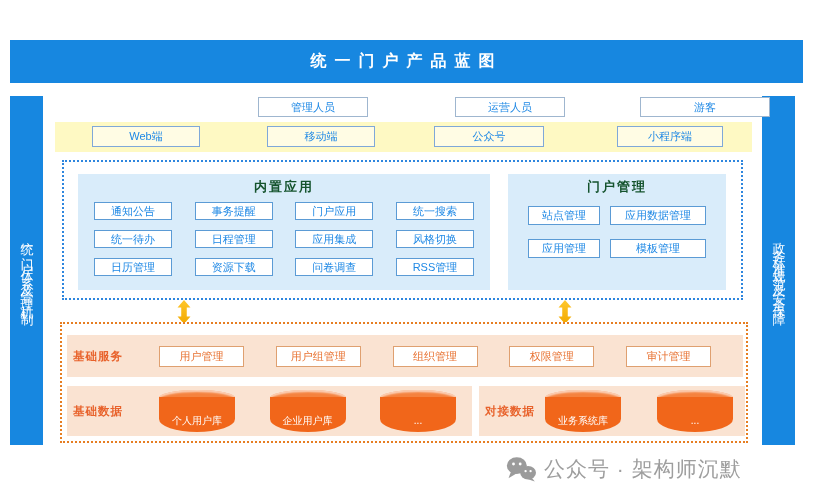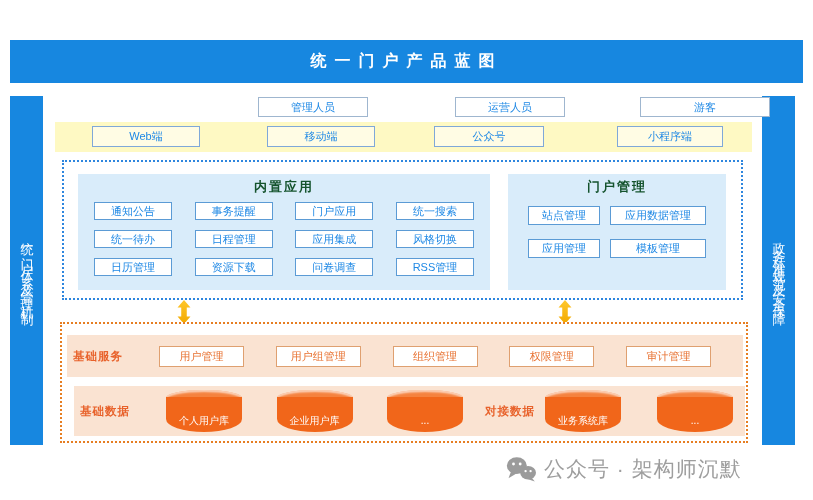--- a/index.html
+++ b/index.html
@@ -57,21 +57,21 @@
   
   .arrow { position:absolute; width:16px; height:24px; }
   .arrow.a0 { left:176px; top:300px; }
   .arrow.a1 { left:557px; top:300px; }
 
   
   .orange-dashed { position:absolute; left:60px; top:322px; width:688px; height:121px;
     border:2px dotted #E67E22; background:#fff; }
   .o-band { position:absolute; background:#FAE3D2; display:flex; align-items:center; }
   .band-services { left:5px; top:11px; width:676px; height:42px; }
-  .band-data-l   { left:12px; top:62px; width:405px; height:50px; }
+  .band-data-l   { left:5px; top:62px; width:405px; height:50px; }
   .band-data-r   { left:417px; top:62px; width:266px; height:50px; }
   .o-label { color:#E8622B; font-size:11.5px; font-weight:bold; padding-left:6px;
     width:92px; flex:none; letter-spacing:1px; }
   .band-data-r .o-label { width:66px; }
   .svc-row { flex:1; display:flex; justify-content:space-between; padding-right:32px; }
   .svc-box { width:85px; height:21px; background:#fff; border:1px solid #DFA070; color:#E87333;
     font-size:11px; display:flex; align-items:center; justify-content:center; }
   .db-row { flex:1; display:flex; justify-content:space-between; padding-right:16px; align-items:center; }
   .band-data-r .db-row { padding-right:12px; }
 

